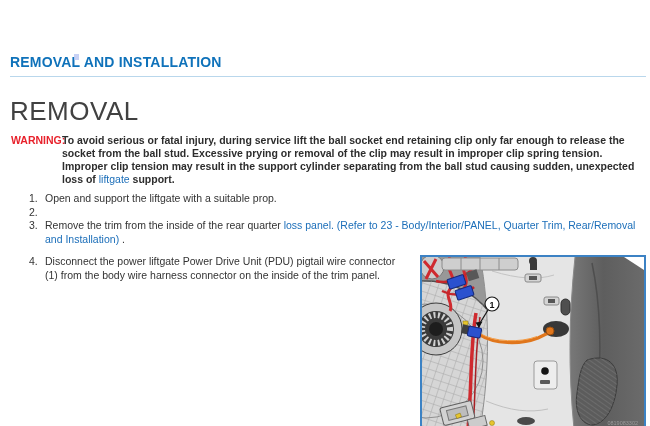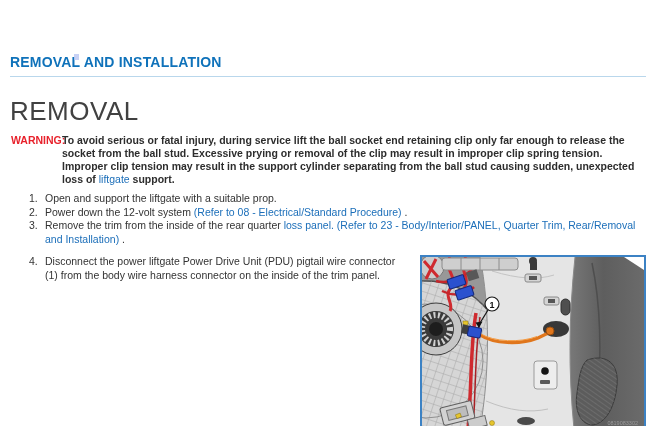--- a/index.html
+++ b/index.html
@@ -51,21 +51,20 @@
     <span class="warn-label">WARNING:</span><span>To avoid serious or fatal injury, during service lift the ball socket end retaining clip only far enough to release the socket from the ball stud. Excessive prying or removal of the clip may result in improper clip spring tension. Improper clip tension may result in the support cylinder separating from the ball stud causing sudden, unexpected loss of </span><a class="link">liftgate</a><span> support.</span>
   </div>
 
   <div class="steps">
     <div class="step">
       <span class="num">1.</span>
       <div>Open and support the liftgate with a suitable prop.</div>
     </div>
     <div class="step">
       <span class="num">2.</span>
-      <div><span>Power down the 12-volt system </span><a class="link">(Refer to 08 - Electrical/Standard Procedure)</a><span> .</span></div>
     </div>
     <div class="step">
       <span class="num">3.</span>
       <div><span>Remove the trim from the inside of the rear quarter </span><a class="link">loss panel.</a> <a class="link">(Refer to 23 - Body/Interior/PANEL, Quarter Trim, Rear/Removal and Installation)</a><span> .</span></div>
     </div>
   </div>
 
   <div class="row4">
     <div class="steps" style="margin-top:0;">
       <div class="step">

